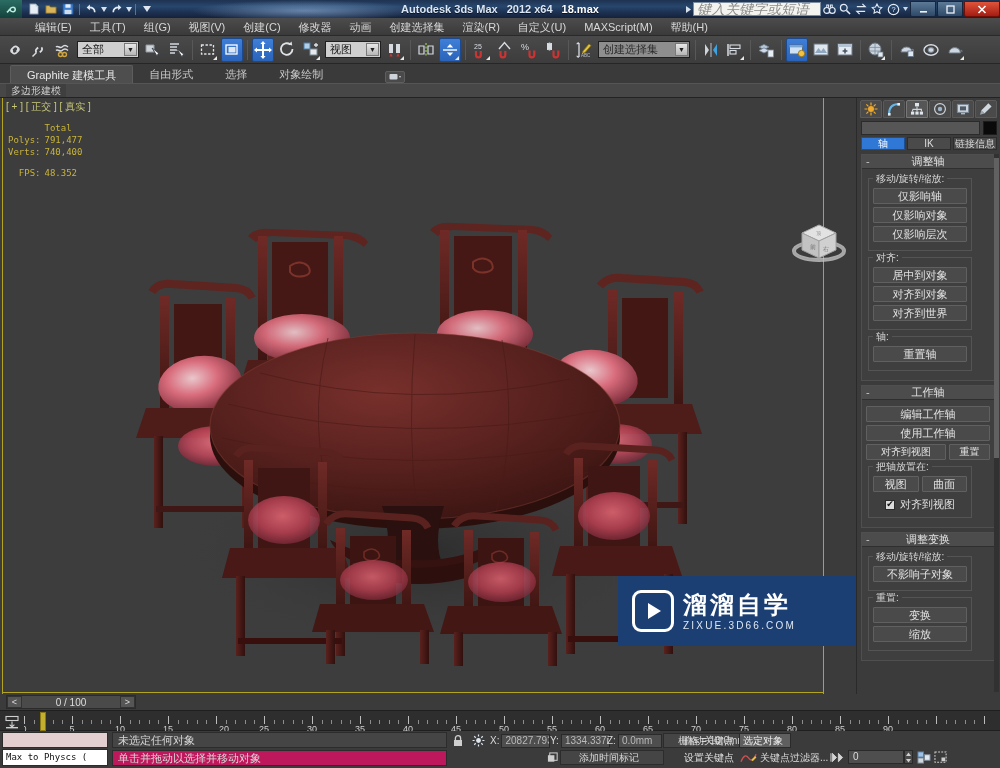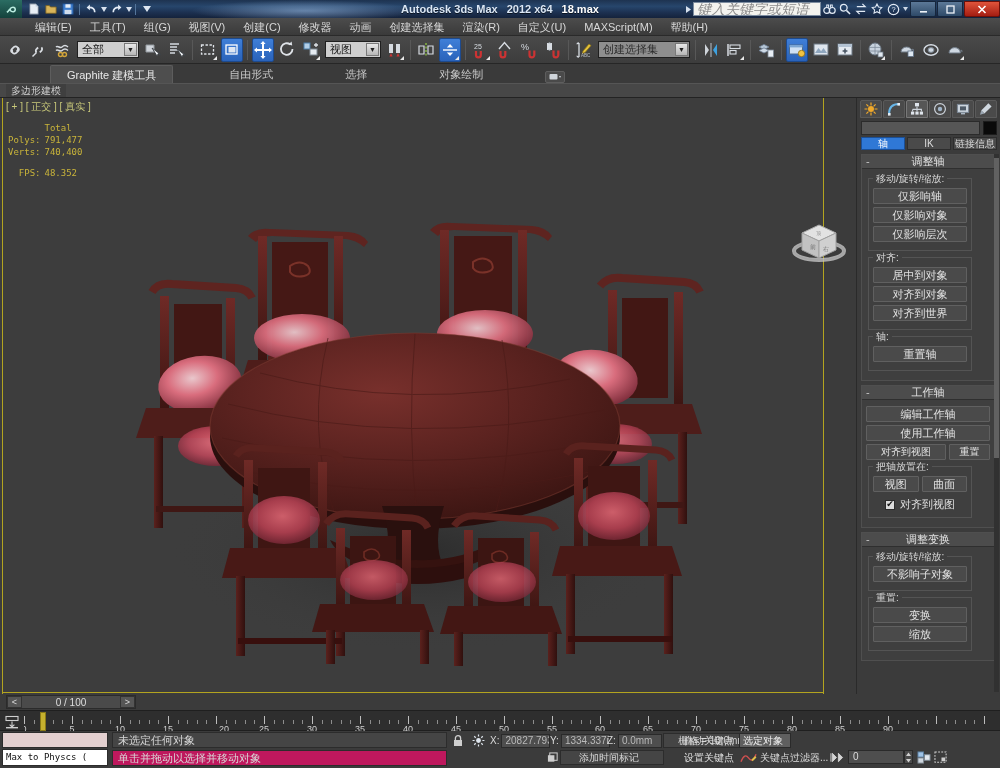--- a/index.html
+++ b/index.html
@@ -96,21 +96,21 @@
   .corner{position:absolute;right:1px;bottom:1px;width:0;height:0;
     border-left:4px solid transparent;border-bottom:4px solid #e9e9e9;}
 
   
   .ribbon{
     position:absolute;left:0;top:64px;width:1000px;height:34px;
     background:#414141;border-bottom:1px solid #232323;
   }
   .rtabs{display:flex;align-items:flex-end;height:19px;padding-left:10px;background:#3a3a3a;}
   .rtab{
-    height:18px;line-height:18px;padding:0 16px;color:#c9c9c9;font-size:11px;margin-left:40px;
+    height:18px;line-height:18px;padding:0 16px;color:#c9c9c9;font-size:11px;
   }
   .rtab.sel{background:#4e4e4e;border:1px solid #5d5d5d;border-bottom:none;color:#e8e8e8;border-radius:2px 2px 0 0;}
   .rsub{height:14px;background:#474747;display:flex;align-items:center;padding-left:6px;border-top:1px solid #555;}
   .rsub .lbl{font-size:10px;color:#cfcfcf;background:#3f3f3f;padding:0 5px;line-height:13px;}
   .ribbon-drop{width:20px;height:12px;background:#4a4a4a;border:1px solid #5e5e5e;border-radius:2px;
     display:flex;align-items:center;justify-content:center;margin-left:46px;}
 
   
   .viewport{
     position:absolute;left:0;top:98px;width:856px;height:596px;
@@ -824,20 +824,29 @@
           <path d="M458 278 h52 v84 h-52z" fill="#3f1613"></path>
           <ellipse cx="484" cy="328" rx="36" ry="24" fill="url(#cush)" opacity=".8"></ellipse>
           <path d="M430 358 h112 l10 30 h-130z" fill="#481916"></path>
           <rect x="436" y="386" width="9" height="80" fill="url(#woodB)"></rect>
           <rect x="534" y="386" width="9" height="80" fill="url(#woodB)"></rect>
           <rect x="438" y="448" width="104" height="6" fill="#380f0d"></rect>
         </g>
       </svg>
     </div>
 
+    <div class="watermark">
+      <div class="wm-logo">
+          <div class="tri"></div>
+        </div>
+      <div class="wm-txt">
+        <div class="t1">溜溜自学</div>
+        <div class="t2">ZIXUE.3D66.COM</div>
+      </div>
+    </div>
   </div>
 
   <div class="cmdpanel">
     <div class="cp-tabs">
       <div class="cp-tab">
         <svg width="14" height="14" viewBox="0 0 14 14">
             <circle cx="7" cy="7" r="3" fill="#f0a92a"></circle>
             <path d="M7 0.5v3M7 10.5v3M0.5 7h3M10.5 7h3M2.4 2.4l2 2M9.6 9.6l2 2M11.6 2.4l-2 2M4.4 9.6l-2 2" stroke="#f0a92a" stroke-width="1.2"></path>
           </svg>
       </div>

